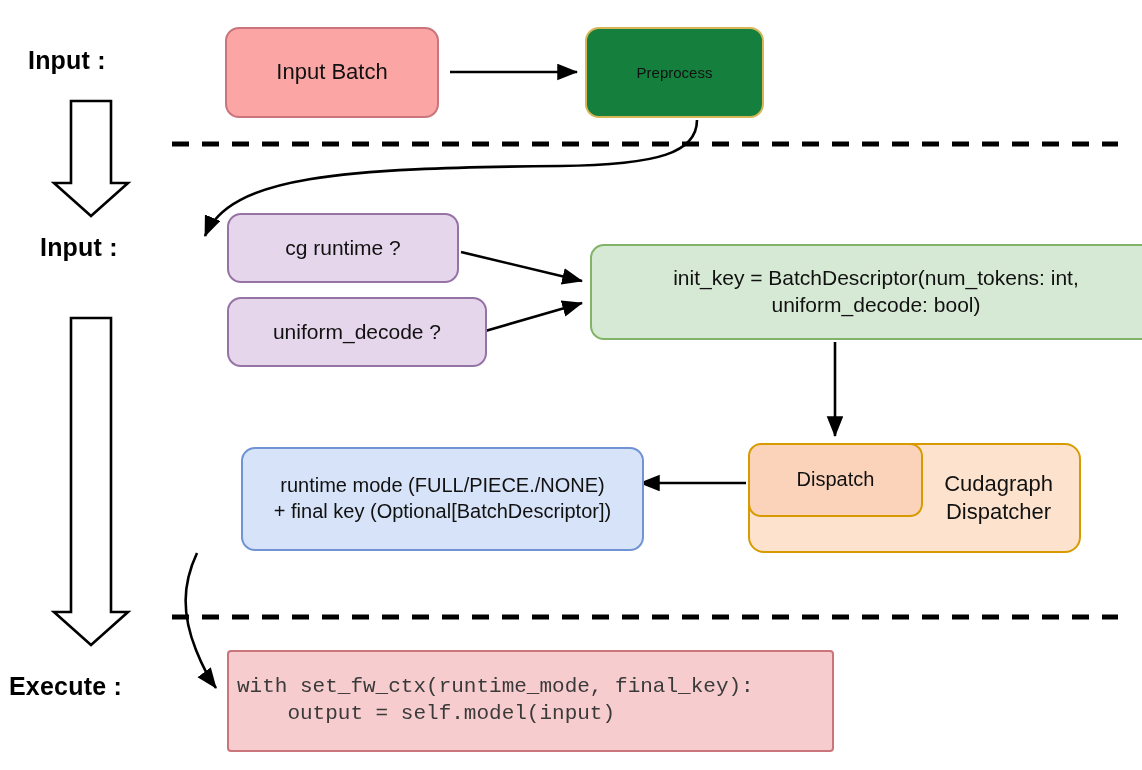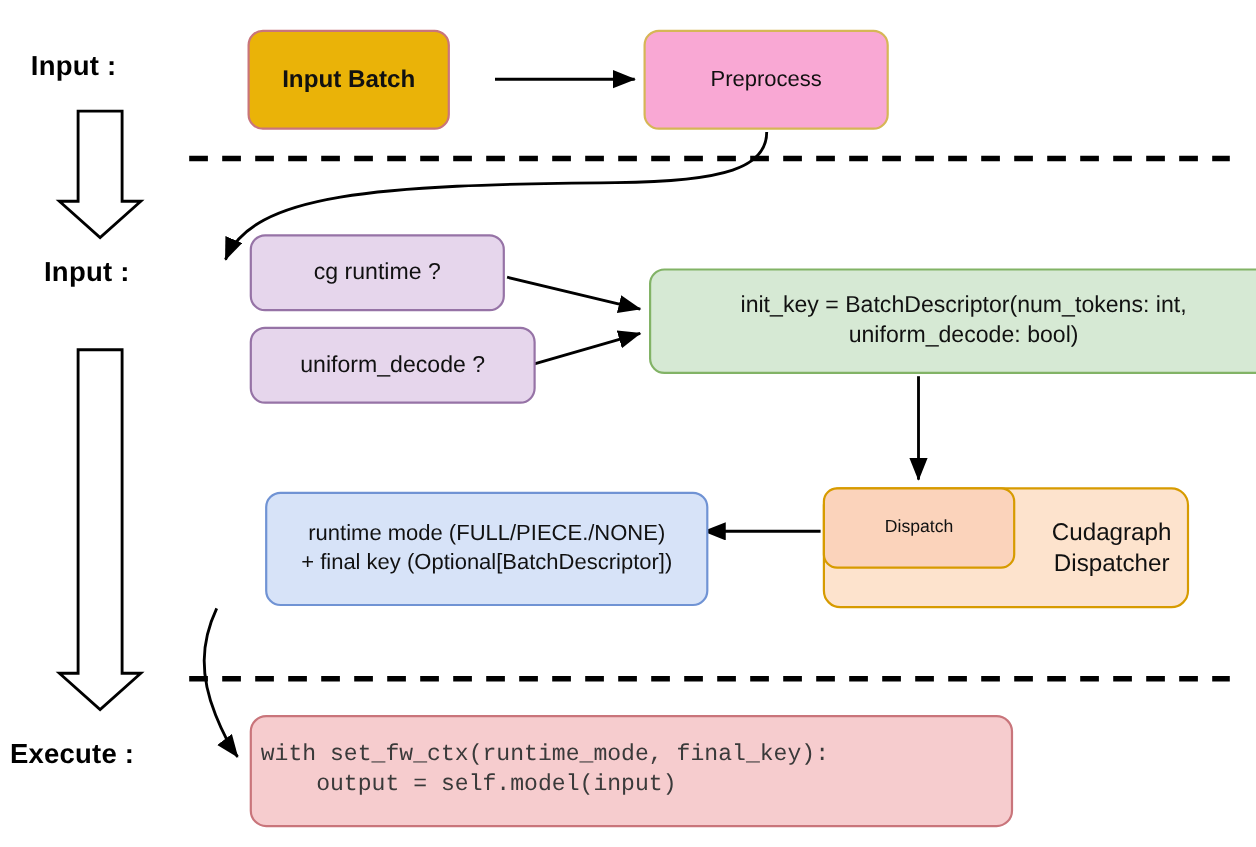--- a/index.html
+++ b/index.html
@@ -48,26 +48,26 @@
     font-family: "Liberation Sans", sans-serif;
     font-weight: bold;
     color: #000000;
     font-size: 25px;
     letter-spacing: 0.2px;
     white-space: nowrap;
   }
 
   
   #node-input-batch {
-    left: 225px; top: 27px; width: 184px; height: 91px;
-    background: #eab308; border-color: #c9757b; font-size: 22px; font-weight: bold;
+    left: 225px; top: 27px; width: 214px; height: 91px;
+    background: #fca5a5; border-color: #c9757b; font-size: 22px;
   }
   #node-preprocess {
-    left: 585px; top: 27px; width: 223px; height: 91px;
-    background: #f9a8d4; border-color: #d6b656; font-size: 20px;
+    left: 585px; top: 27px; width: 179px; height: 91px;
+    background: #15803d; border-color: #d6b656; font-size: 15px;
   }
   #node-cg-padding {
     left: 227px; top: 213px; width: 232px; height: 70px;
     background: #e6d6ec; border-color: #9673a6; font-size: 21px;
   }
   #node-uniform-decode {
     left: 227px; top: 297px; width: 260px; height: 70px;
     background: #e6d6ec; border-color: #9673a6; font-size: 21px;
   }
   #node-init-key {
@@ -75,38 +75,38 @@
     background: #d6e9d4; border-color: #82b366; font-size: 21px;
   }
   #node-runtime-mode {
     left: 228px; top: 447px; width: 403px; height: 104px;
     background: #d7e3f8; border-color: #7093d4; font-size: 20px; margin-left: 13px;
   }
   #node-cudagraph-dispatcher {
     left: 748px; top: 443px; width: 333px; height: 110px;
     background: #fde3cd; border-color: #d79b00; font-size: 22px;
     justify-content: flex-end;
-    padding-right: 14px;
+    padding-right: 26px;
     border-radius: 16px;
   }
   #node-dispatch {
     left: 748px; top: 443px; width: 175px; height: 74px;
-    background: #fbd3bb; border-color: #d79b00; font-size: 16px;
+    background: #fbd3bb; border-color: #d79b00; font-size: 20px;
     border-radius: 13px;
   }
   #node-exec-code {
-    left: 227px; top: 650px; width: 694px; height: 102px;
+    left: 227px; top: 650px; width: 607px; height: 102px;
     background: #f6ccce; border-color: #c9757b;
     font-family: "Liberation Mono", monospace;
     font-size: 21px;
     justify-content: flex-start;
     padding-left: 8px;
     text-align: left;
     color: #3a3a3a;
-    border-radius: 15px;
+    border-radius: 4px;
   }
   #node-exec-code .node-text { white-space: pre; }
 
   #label-input   { left: 28px;  top: 46px; }
   #label-plan    { left: 40px;  top: 233px; }
   #label-execute { left: 9px;   top: 672px; }
 </style>
 </head>
 <body>
 

